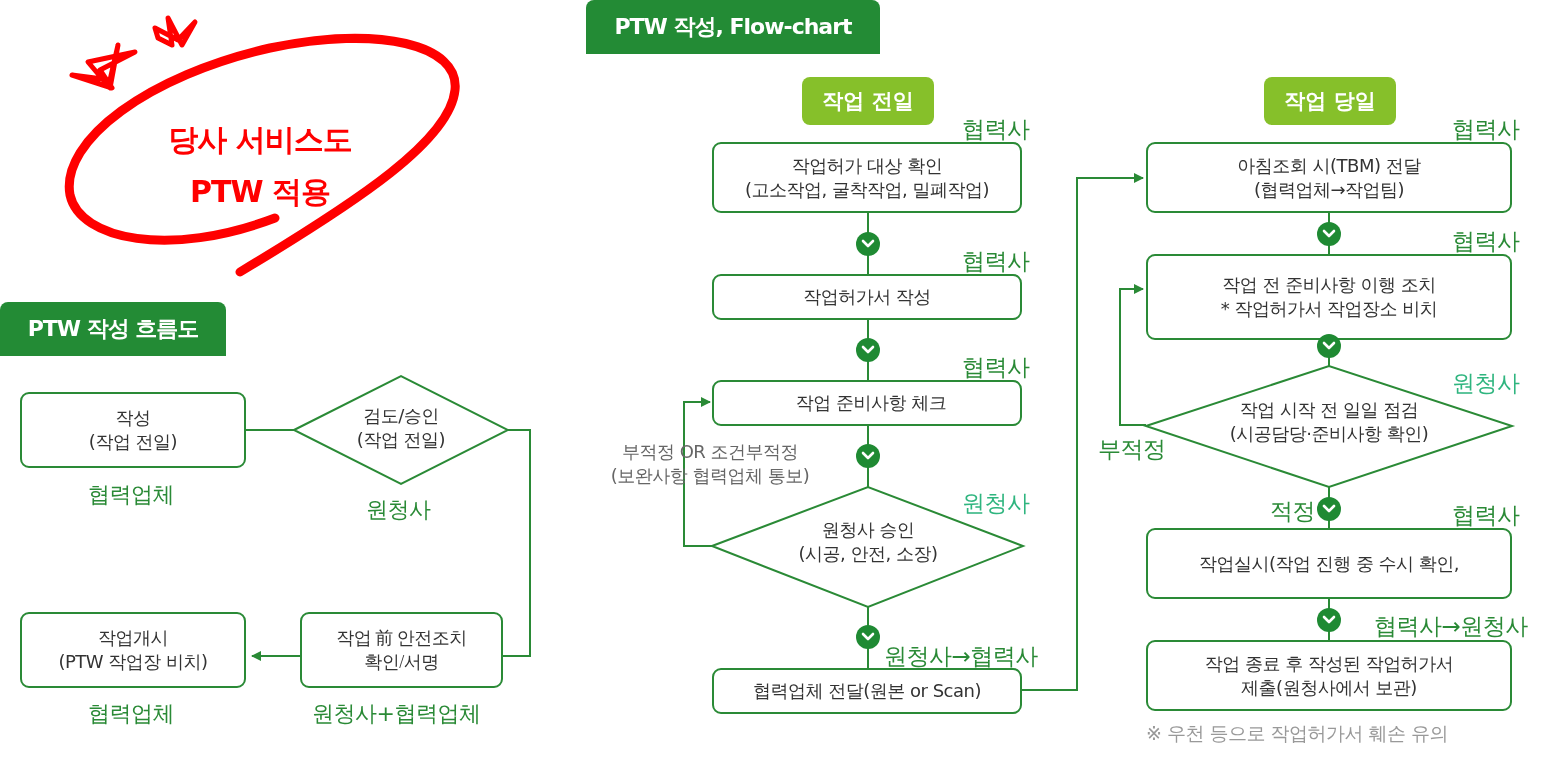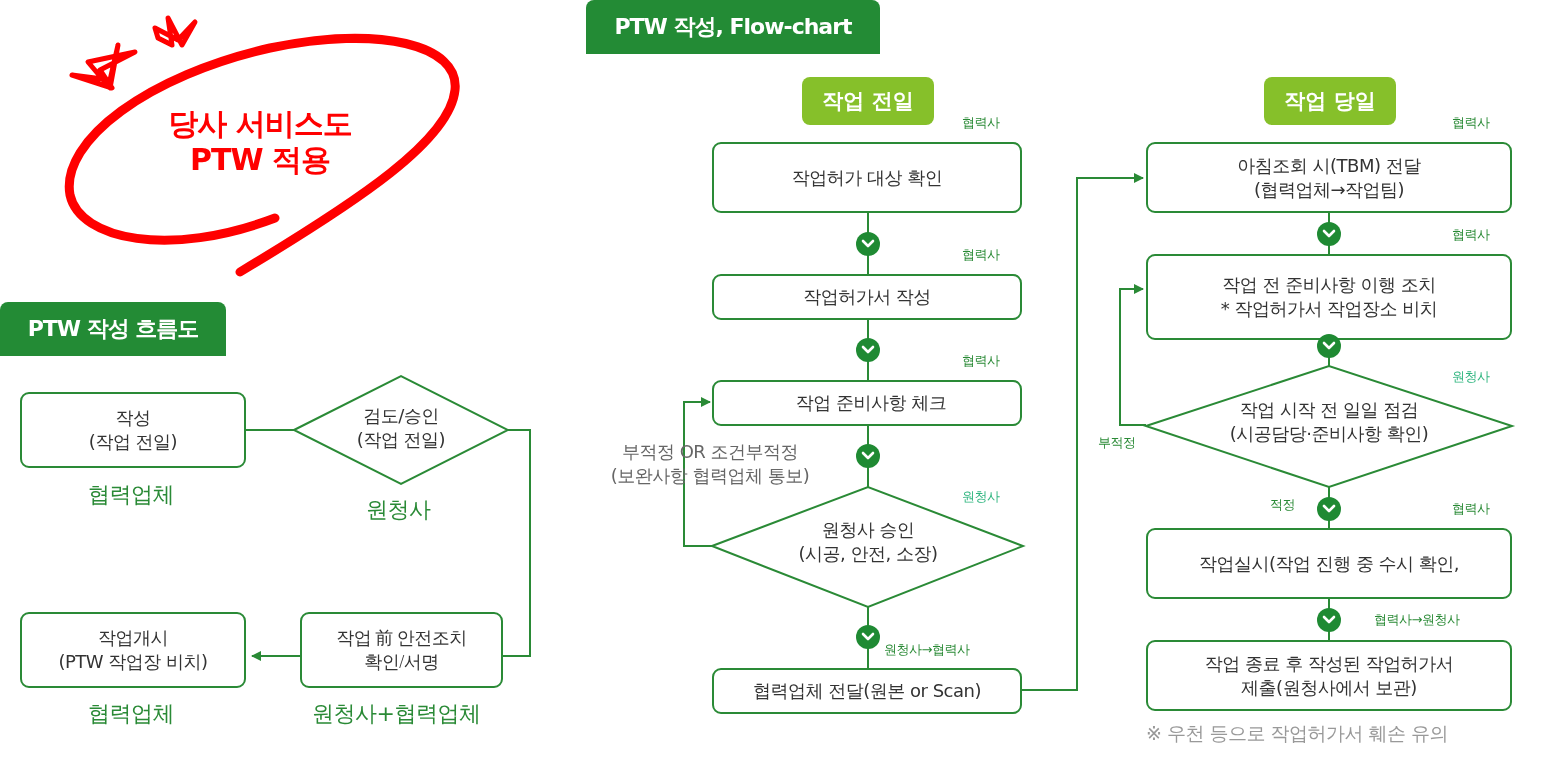--- a/index.html
+++ b/index.html
@@ -1,31 +1,31 @@
 <!DOCTYPE html>
 <html><head>
 <meta charset="utf-8">
 <style>
   html,body{margin:0;padding:0;background:#ffffff;}
   body{width:1560px;height:760px;position:relative;overflow:hidden;font-family:"DejaVu Sans","Liberation Sans",sans-serif;color:#333;}
   .tab{position:absolute;background:#238b35;color:#fff;font-weight:bold;font-size:22px;border-radius:8px 8px 0 0;display:flex;align-items:center;justify-content:center;letter-spacing:-1px;}
   .panel{position:absolute;background:#f5f5f5;border-radius:0 10px 10px 10px;}
   .box{position:absolute;background:#fff;border:2px solid #2a8a36;border-radius:9px;box-sizing:border-box;display:flex;flex-direction:column;align-items:center;justify-content:center;text-align:left;font-size:18px;line-height:24px;color:#333;letter-spacing:-0.5px;}
   .box span{display:block;}
-  .lbl{position:absolute;color:#2a8a36;font-size:13px;white-space:nowrap;letter-spacing:-0.5px;}
+  .lbl{position:absolute;color:#2a8a36;font-size:23px;white-space:nowrap;letter-spacing:-0.5px;}
   .lbl.teal{color:#2fb57f;}
   .lbl.big{font-size:22px;}
   .note{position:absolute;color:#999;font-size:19px;white-space:nowrap;letter-spacing:-0.5px;}
   .graynote{position:absolute;color:#666;font-size:18px;line-height:24px;text-align:center;white-space:nowrap;letter-spacing:-0.5px;}
   .phase{position:absolute;background:#86c02a;color:#fff;font-weight:bold;font-size:21px;border-radius:8px;display:flex;align-items:center;justify-content:center;}
   .dtext{position:absolute;text-align:center;font-size:18px;line-height:24px;color:#333;white-space:nowrap;letter-spacing:-0.5px;}
   .dtext span{display:block;}
   .check{position:absolute;width:24px;height:24px;border-radius:50%;background:#1f8a33;display:flex;align-items:center;justify-content:center;}
   .badge-text{position:absolute;color:#f00;font-weight:bold;font-size:30px;line-height:36px;text-align:center;letter-spacing:-1px;}
-  .badge-text span{display:block;}
+  .badge-text span{display:block;margin-top:16px;}
   svg.lines{position:absolute;left:0;top:0;}
 </style>
 </head>
 <body>
 
 <svg class="lines" width="1560" height="760">
   <defs>
     <marker id="arr" markerWidth="10" markerHeight="10" refX="9" refY="5" orient="auto" markerUnits="userSpaceOnUse">
       <path d="M0,0 L10,5 L0,10 z" fill="#2a8a36"></path>
     </marker>
@@ -97,20 +97,21 @@
 <div class="lbl big" style="left:88px;top:699px;">협력업체</div>
 
 <div class="tab" style="left:586px;top:0;width:294px;height:54px;">PTW 작성, Flow-chart</div>
 <div class="panel" style="left:586px;top:54px;width:974px;height:706px;z-index:-1;"></div>
 
 <div class="phase" style="left:802px;top:77px;width:132px;height:48px;">작업 전일</div>
 
 <div class="lbl" style="left:962px;top:114px;">협력사</div>
 <div class="box" style="left:712px;top:142px;width:310px;height:71px;">
   <span>작업허가 대상 확인</span>
+  <span>(고소작업, 굴착작업, 밀폐작업)</span>
 </div>
 
 <div class="check" style="left:856px;top:232px;">
     <svg width="14" height="14" viewBox="0 0 14 14">
       <polyline points="2,4 7,9 12,4" fill="none" stroke="#fff" stroke-width="2.6" stroke-linecap="round" stroke-linejoin="round"></polyline>
     </svg>
   </div>
 <div class="lbl" style="left:962px;top:246px;">협력사</div>
 <div class="box" style="left:712px;top:274px;width:310px;height:46px;">
   <span>작업허가서 작성</span>

